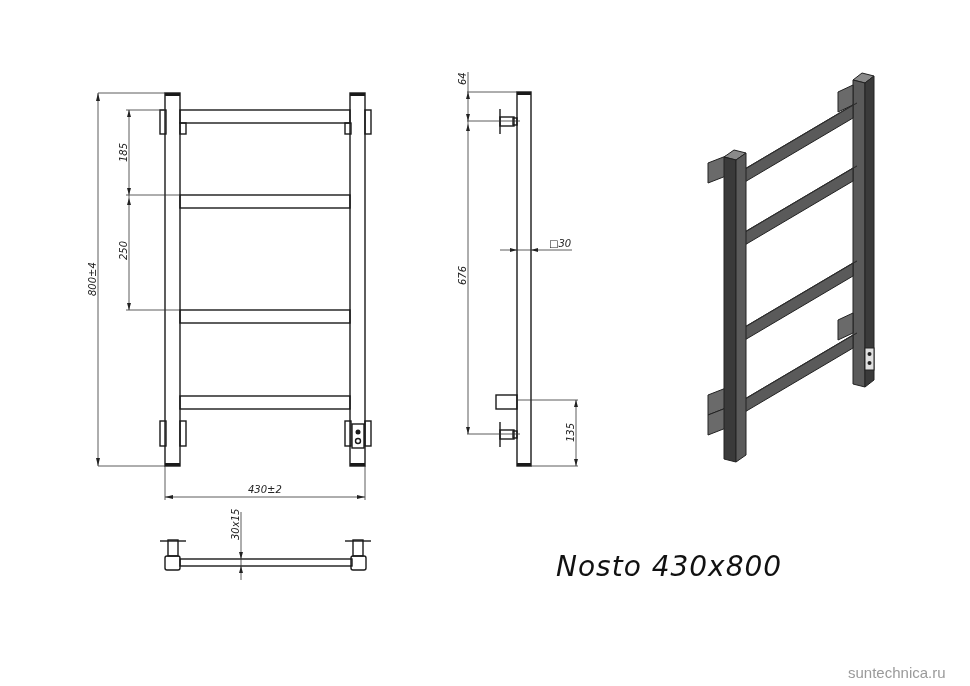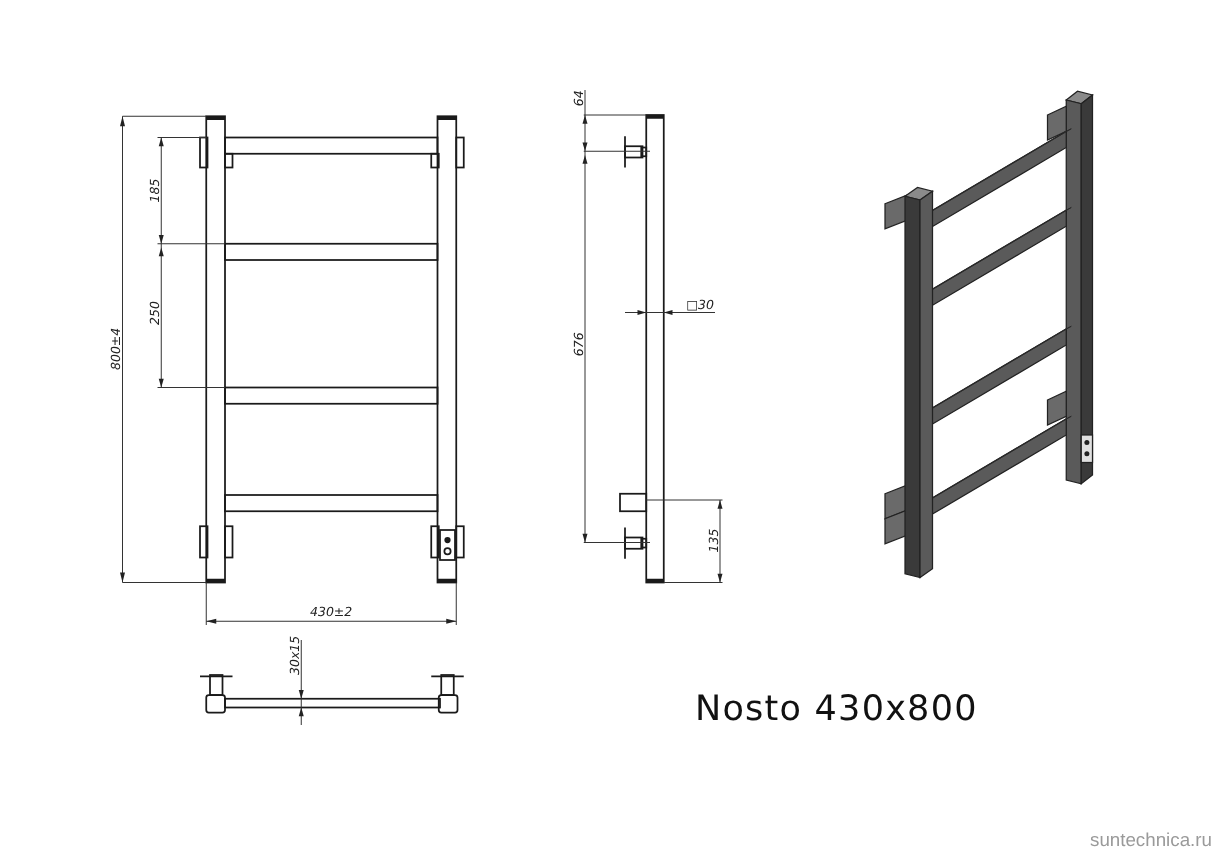--- a/index.html
+++ b/index.html
@@ -1,22 +1,22 @@
 <!DOCTYPE html>
 <html><head>
 <meta charset="utf-8">
 <style>
   html, body { margin:0; padding:0; background:#ffffff; }
   body { width:970px; height:686px; position:relative; overflow:hidden; font-family:"DejaVu Sans", sans-serif; }
   svg { position:absolute; left:0; top:0; }
   .ln { stroke:#1a1a1a; stroke-width:1.4; fill:none; }
   .thin { stroke:#333; stroke-width:0.8; fill:none; }
   .dim { font-family:"DejaVu Sans", sans-serif; font-style:italic; font-size:10px; fill:#222; }
-  .title { position:absolute; left:556px; top:550px; font-family:"DejaVu Sans", sans-serif; font-size:28px; color:#111; letter-spacing:1px; }
-  .watermark { position:absolute; left:848px; top:664px; font-family:"Liberation Sans", sans-serif; font-size:15px; color:#9a9a9a;margin-left:24px; }
+  .title { position:absolute; left:556px; top:550px; font-family:"DejaVu Sans", sans-serif; font-style:italic; font-size:28px; color:#111; letter-spacing:1px; }
+  .watermark { position:absolute; left:848px; top:664px; font-family:"Liberation Sans", sans-serif; font-size:15px; color:#9a9a9a; }
 </style>
 </head>
 <body>
 
 <svg width="970" height="686" viewBox="0 0 970 686">
 
   <g>
 
     <rect class="ln" x="165" y="93" width="15" height="373"></rect>
     <rect x="165" y="93" width="15" height="3" fill="#1a1a1a"></rect>

